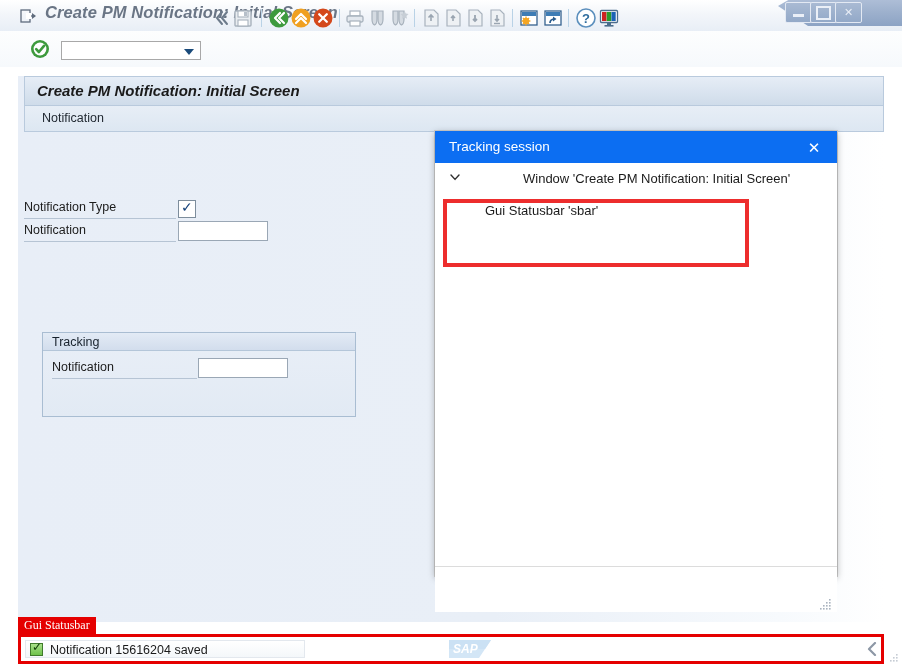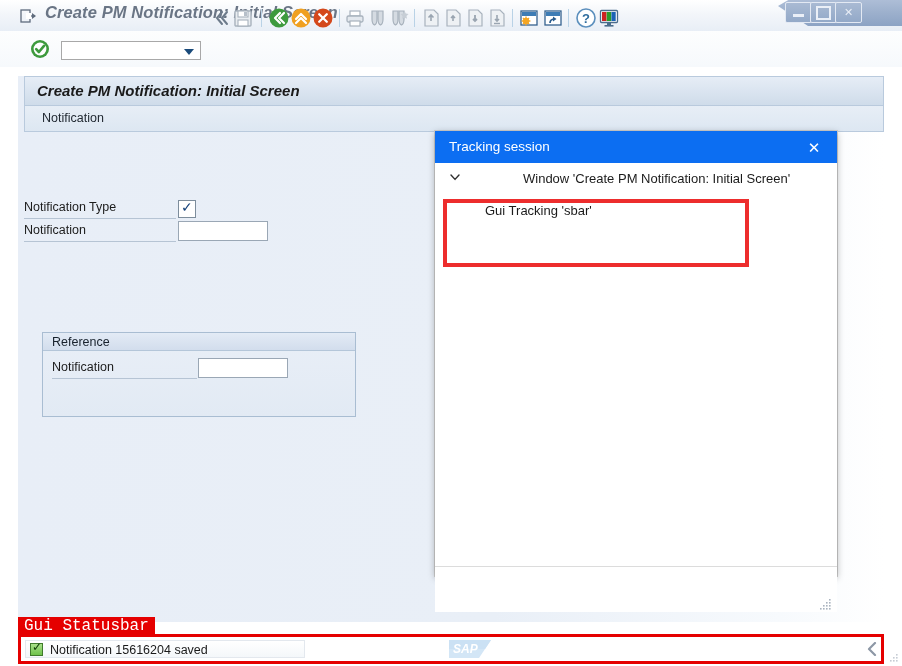--- a/index.html
+++ b/index.html
@@ -315,22 +315,22 @@
   }
   .statusbar-tag {
     position: absolute;
     left: 18px; top: 617px;
     height: 17px;
     background: #e50000;
     padding: 0 6px;
     display: flex; align-items: center;
   }
   .statusbar-tag-text {
-    font-size: 16px; color: #ffffff; white-space: nowrap;
-    font-family: Liberation Mono, monospace;
+    font-size: 12px; color: #ffffff; white-space: nowrap;
+    font-family: Liberation Serif, serif;
   }
   .status-msg-box {
     position: absolute;
     left: 4px; top: 3px;
     width: 280px; height: 18px;
     background: linear-gradient(to bottom, #ffffff 0%, #f4f7fa 100%);
     border: 1px solid #e3e8ee;
     box-sizing: border-box;
   }
   .status-chk {
@@ -540,21 +540,21 @@
       <div class="chk-box" style="left:160px; top:124px;">
         <span class="chk-glyph">✓</span>
       </div>
 
       <span class="field-label" style="left:6px; top:147px;">Notification</span>
       <span class="label-underline" style="left:6px; top:165px; width:152px;"></span>
       <div class="input-box" style="left:160px; top:145px; width:90px; height:20px;"></div>
 
       <div class="groupbox">
         <div class="groupbox-hdr">
-          <span class="groupbox-title">Reference</span>
+          <span class="groupbox-title">Tracking</span>
         </div>
         <span class="field-label" style="left:9px; top:27px;">Notification</span>
         <span class="label-underline" style="left:9px; top:45px; width:145px;"></span>
         <div class="input-box" style="left:155px; top:25px; width:90px; height:20px;"></div>
       </div>
 
     </div>
   </div>
 
   <div class="dialog">
@@ -589,21 +589,21 @@
       </span>
     </div>
   </div>
 
   <span class="tree-chevron">
     <svg width="12" height="12" viewBox="0 0 12 12">
       <path d="M2 4 L6 8.4 L10 4" stroke="#2f2f2f" stroke-width="1.4" fill="none" stroke-linecap="round" stroke-linejoin="round"></path>
     </svg>
   </span>
   <span class="tree-row" style="left:493px; top:171px;margin-left:30px;">Window 'Create PM Notification: Initial Screen'</span>
-  <span class="tree-row" style="left:485px; top:203px;">Gui Tracking 'sbar'</span>
+  <span class="tree-row" style="left:485px; top:203px;">Gui Statusbar 'sbar'</span>
 
   <div class="statusbar-tag">
     <span class="statusbar-tag-text">Gui Statusbar</span>
   </div>
 
   <div class="statusbar-outline">
     <div class="status-msg-box">
       <span class="status-chk">
         <span class="status-chk-glyph">✓</span>
       </span>

